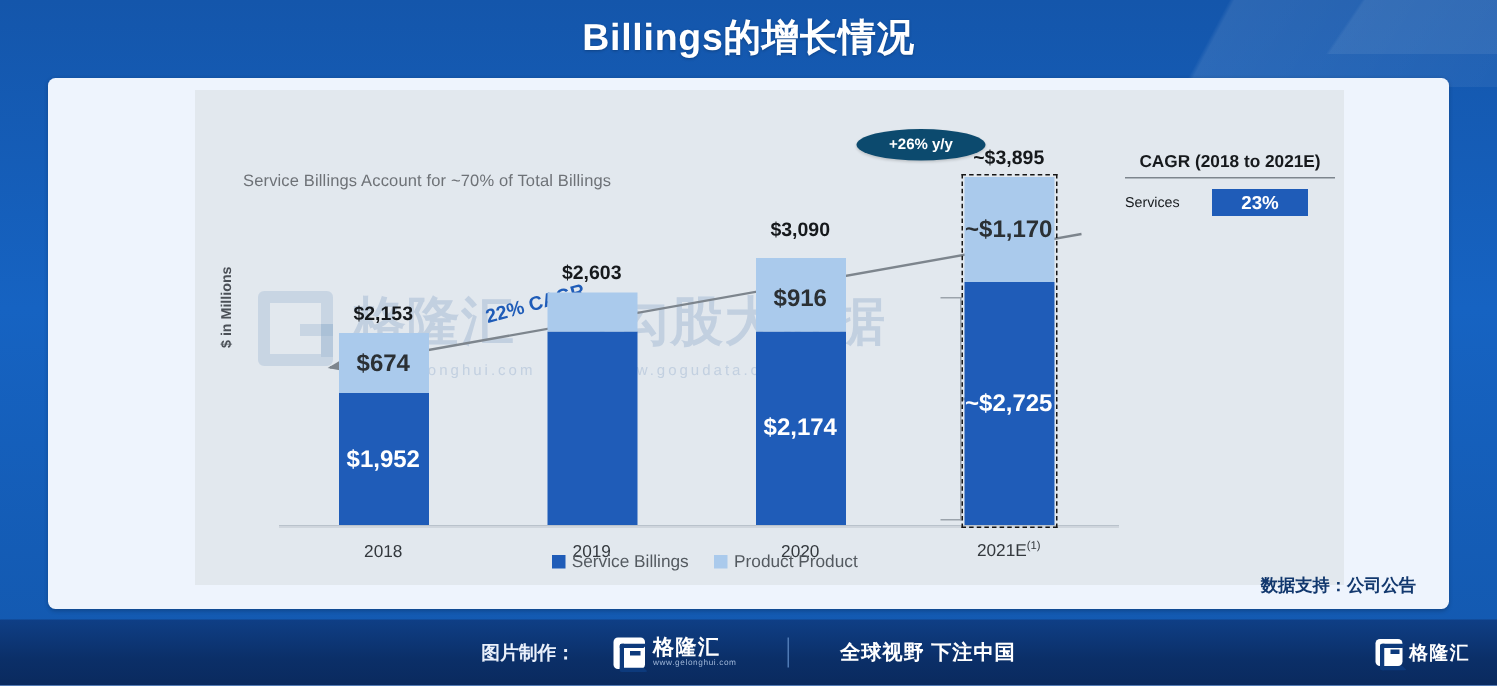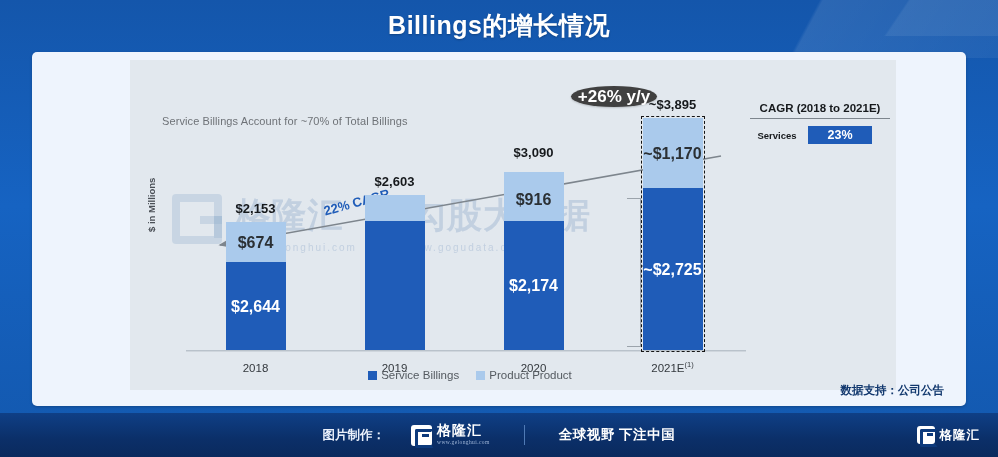--- a/index.html
+++ b/index.html
@@ -138,22 +138,22 @@
     position:absolute; left:192px; top:144px;
     font-size:13px; font-weight:bold; color:#1f5cb8;
     transform:rotate(-15.5deg); transform-origin:left top;
     white-space:nowrap;
   }
 
   
   #yoy-badge {
     position:absolute; left:441px; top:26px;
     width:86px; height:21px; border-radius:50%;
-    background:#404040;
-    color:#ffffff; font-size:17px; font-weight:bold;
+    background:#0c4a6e;
+    color:#ffffff; font-size:10px; font-weight:bold;
     text-align:center; line-height:21px;
     box-shadow:0 1px 2px rgba(0,0,0,.18);
   }
 
   
   #pct-box {
     position:absolute; left:521px; top:195px;
     background:#1f5cb8; color:#ffffff;
     font-size:11.5px; font-weight:bold;
     padding:4px 9px; border-radius:2px;
@@ -181,43 +181,43 @@
 
   
   #cagr-table { position:absolute; left:620px; top:42px; width:140px; }
   #cagr-head {
     font-size:11.5px; font-weight:bold; color:#16191c;
     text-align:center; padding-bottom:4px;
     border-bottom:1.2px solid #7d858d;
   }
   .cagr-row { display:flex; align-items:center; margin-top:7px; }
   .cagr-name {
-    width:58px; text-align:center; padding-right:4px;
-    font-size:9.5px; font-weight:bold; color:#16191c;
+    width:58px; text-align:left; padding-right:4px;
+    font-size:9.5px; font-weight:normal; color:#16191c;
   }
   .cagr-val {
     width:64px; text-align:center; font-size:12.5px; font-weight:bold;
     padding:2px 0;
   }
   .cagr-val-services { background:#1f5cb8; color:#ffffff; }
   .cagr-val-products { background:#aacaec; color:#16191c; }
 
   
   #source {
     position:absolute; right:22px; bottom:8px;
     font-size:11.5px; color:#12386e; font-weight:bold;
   }
 
   
   #bottombar {
     position:absolute; left:0; bottom:0; width:998px; height:44px;
     background:linear-gradient(180deg,#0f3f86 0%,#0b2f68 60%,#0a2a5e 100%);
     display:flex; align-items:center; justify-content:center;
   }
-  #bottom-inner { display:flex; align-items:center; gap:26px;font-family:Liberation Serif, serif; }
+  #bottom-inner { display:flex; align-items:center; gap:26px; }
   #made-by { color:#eaf0fb; font-size:12.5px; font-weight:bold; }
   .brand { display:flex; align-items:center; gap:5px; }
   .brand-mark {
     width:21px; height:21px; border-radius:3px;
     background:#ffffff; position:relative;
   }
   .brand-mark:after {
     content:""; position:absolute; left:4px; top:4px;
     width:13px; height:13px;
     border:3px solid #0d3a7c; border-right-color:transparent;
@@ -282,21 +282,21 @@
 
       <div id="pct-bracket"></div>
       <div id="pct-stem"></div>
       <div id="pct-box">~70%</div>
 
       <div id="axis-line"></div>
       <div id="axis-line2"></div>
       <div id="plot">
           <div class="bar-group" style="left: 39.5px;">
             <div class="seg seg-service" style="height: 88.0357px; bottom: 0px;">
-              <div class="seg-label lbl-light" style="top: 36.0179px;">$2,644</div>
+              <div class="seg-label lbl-light" style="top: 36.0179px;">$1,952</div>
             </div>
             <div class="seg seg-product" style="height: 40.119px; bottom: 88.0357px;">
               <div class="seg-label lbl-dark" style="top: 12.0595px;">$674</div>
             </div>
             <div class="bar-total" style="bottom: 134.155px;">$2,153</div>
             <div class="xtick" style="bottom: -24px;">2018</div>
           </div>
           <div class="bar-group" style="left: 178.5px;">
             <div class="seg seg-service" style="height: 129.405px; bottom: 0px;"></div>
             <div class="seg seg-product" style="height: 25.5357px; bottom: 129.405px;"></div>

